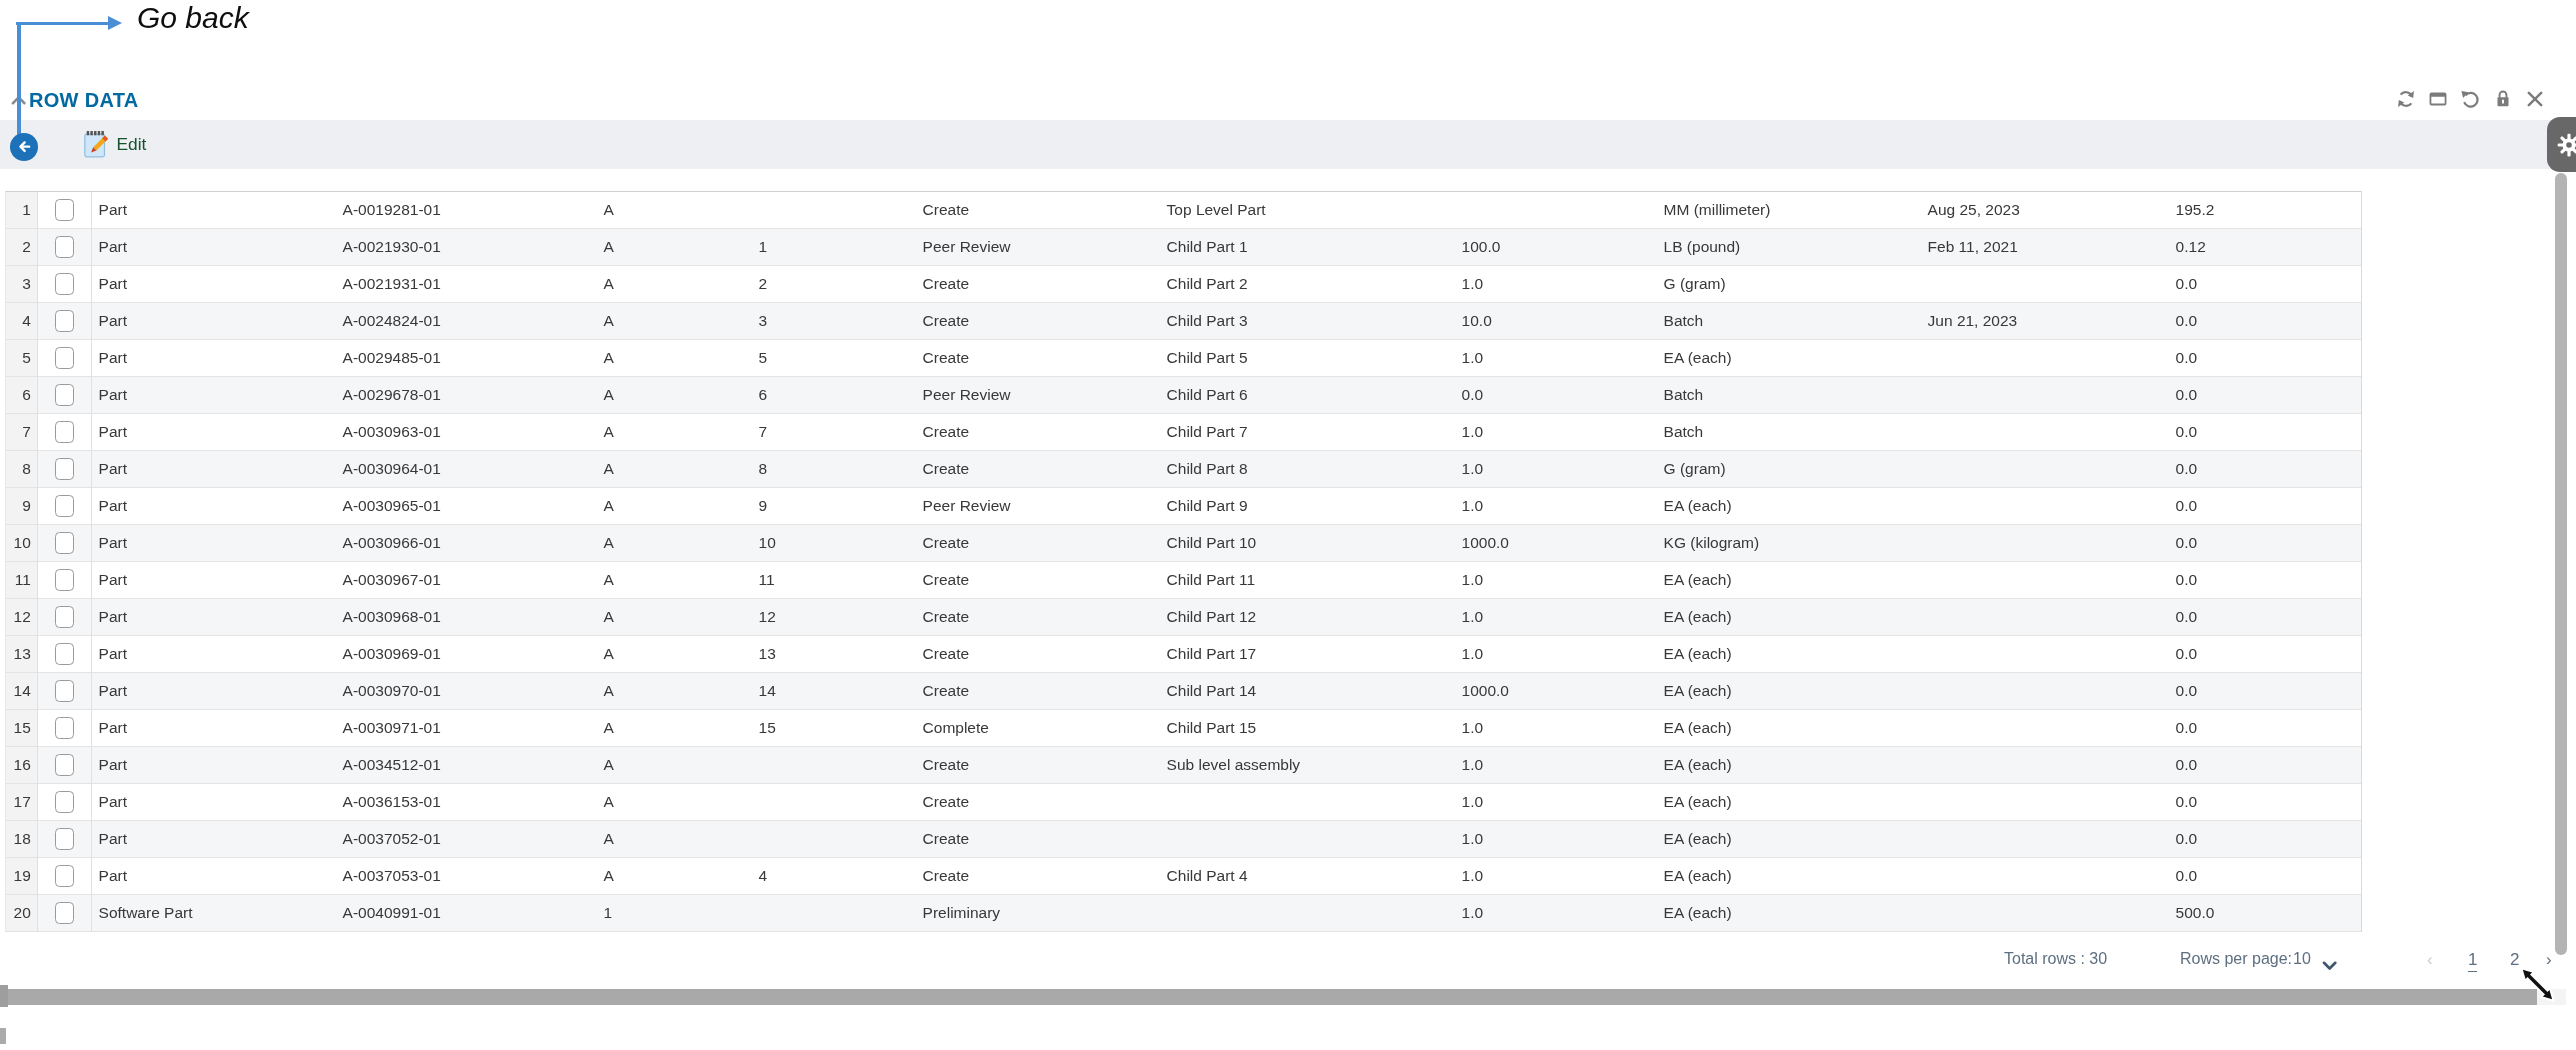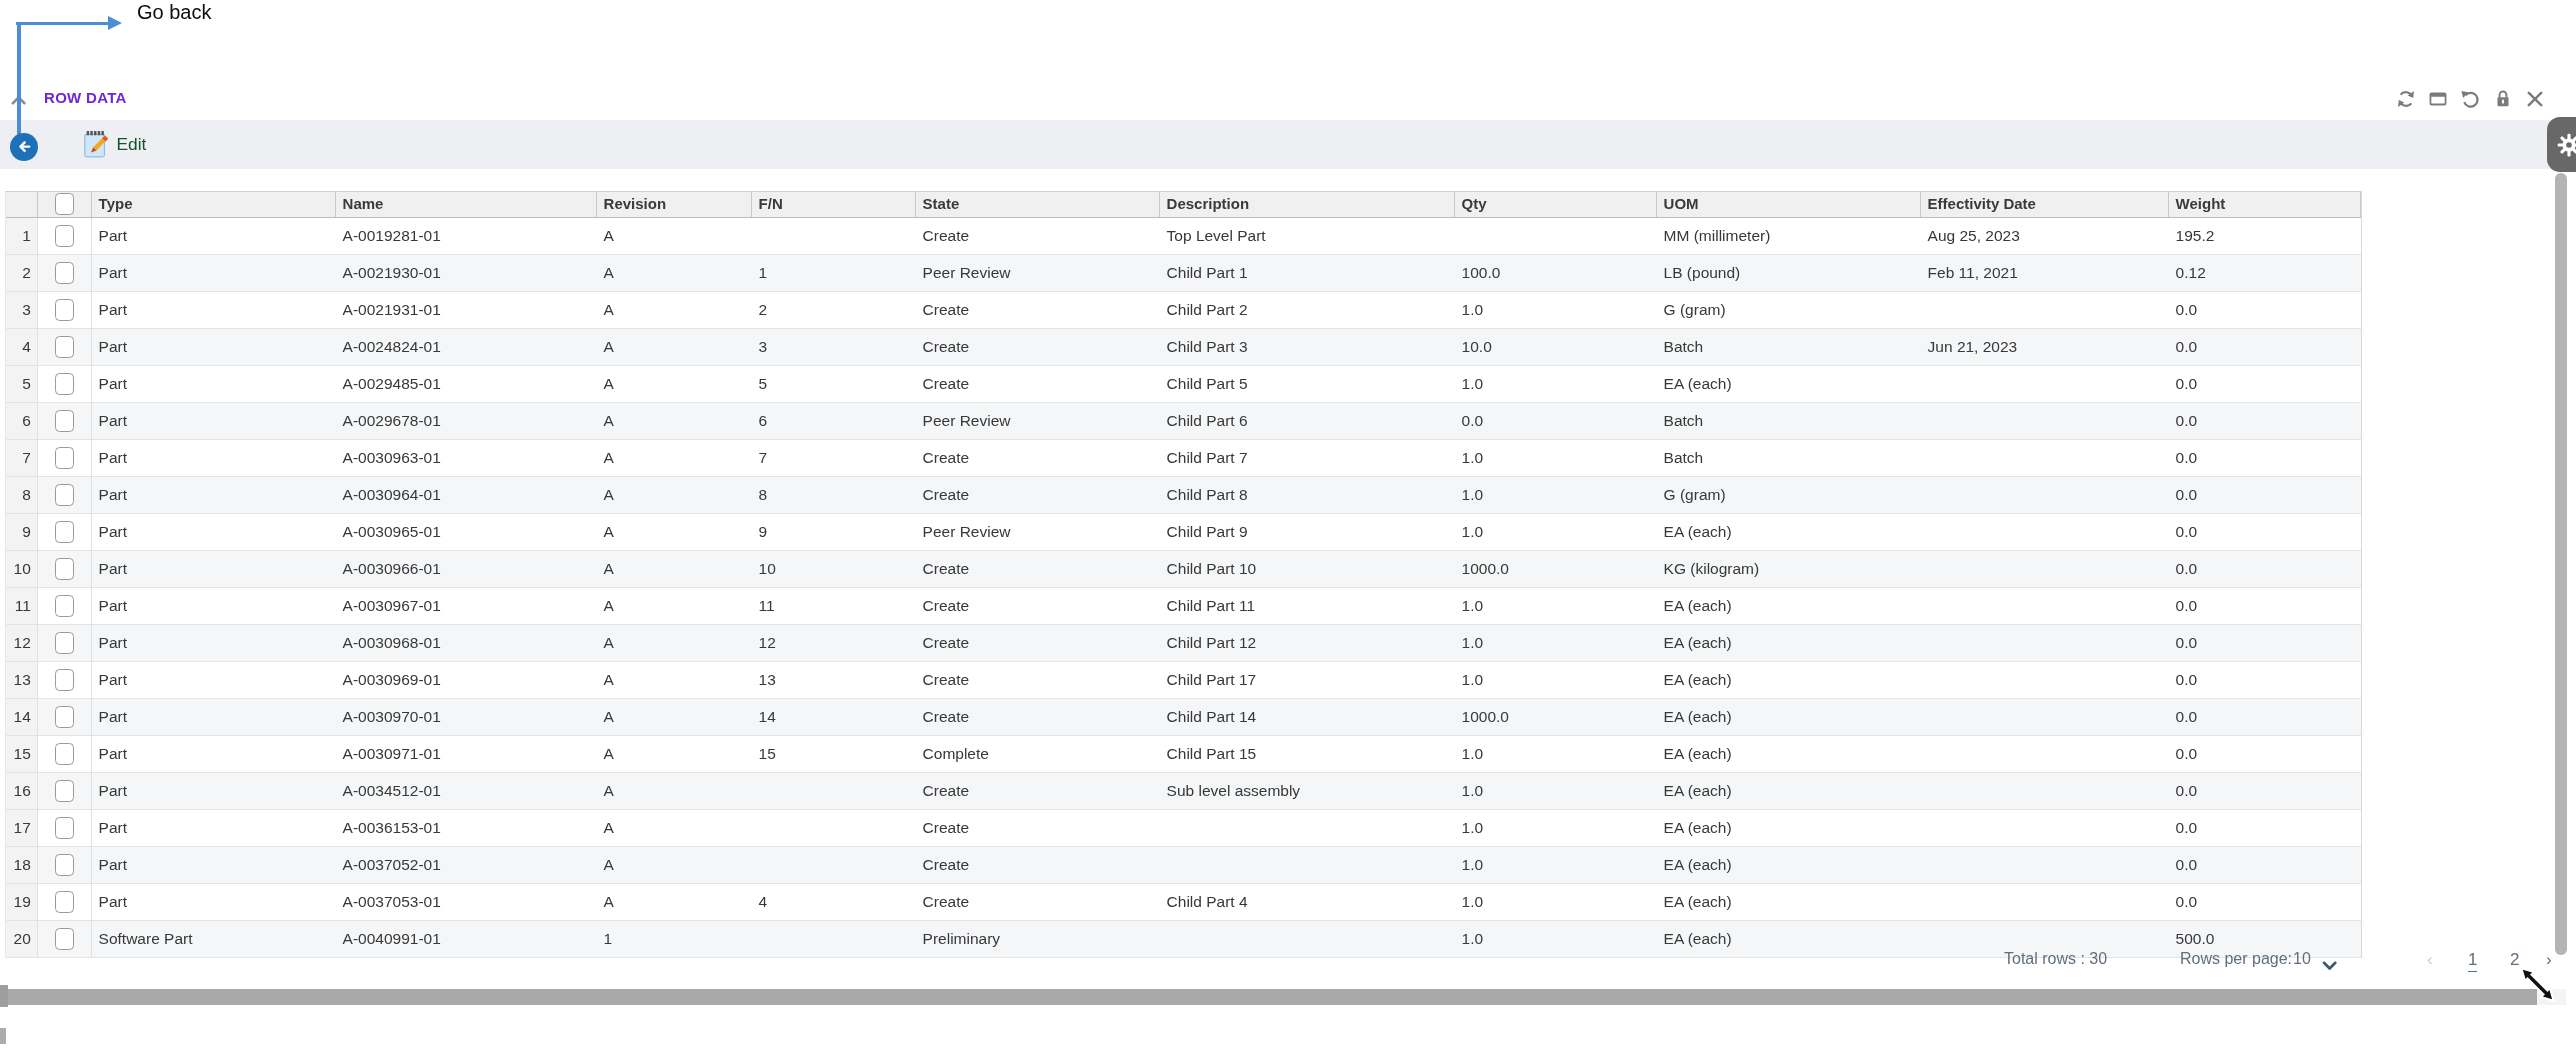--- a/index.html
+++ b/index.html
@@ -1,28 +1,28 @@
 <!DOCTYPE html>
 <html style="font-size:10.3px"><head>
 <meta charset="utf-8">
 <style>
   html,body{margin:0;padding:0;}
   body{width:2576px;height:1050px;background:#ffffff;font-family:"Liberation Sans",sans-serif;overflow:hidden;position:relative;}
   .abs{position:absolute;}
 
   
-  .anno-text{left:137px;top:1.3px;font-size:20px;font-weight:500;color:#0e0e0e;}
+  .anno-text{left:137px;top:1.3px;font-size:30px;font-weight:500;color:#0e0e0e;font-style:italic;}
   .anno-hline{left:16px;top:22px;width:93px;height:3.2px;background:#4a8fd6;}
   .anno-head{left:108px;top:16px;width:0;height:0;border-left:14px solid #4a8fd6;border-top:7px solid transparent;border-bottom:7px solid transparent;}
   .anno-vline{left:17.4px;top:22px;width:3.2px;height:113px;background:#4a8fd6;z-index:30;}
 
   
   .panel-header{left:0;top:83px;width:2576px;height:36px;background:#fff;}
   .collapse-ic{left:9px;top:7.7px;width:19.3px;height:19.3px;cursor:pointer;}
-  .panel-title{left:44px;top:6.4px;font-size:15px;font-weight:700;color:#6d28d9;letter-spacing:0.3px;}
+  .panel-title{left:29px;top:6.4px;font-size:20px;font-weight:700;color:#0369a1;letter-spacing:0.3px;}
   .win-icons{right:30px;top:5.2px;display:flex;gap:10.3px;}
   .win-icons .ic{width:22px;height:22px;cursor:pointer;}
 
   
   .toolbar{left:0;top:120px;width:2576px;height:49px;background:#edeff2;}
   .back-btn{left:10.3px;top:133px;width:28px;height:28px;border-radius:50%;background:#1d71b8;display:flex;align-items:center;justify-content:center;cursor:pointer;z-index:31;}
   .edit-btn{left:83px;top:120px;height:49px;display:flex;align-items:center;gap:6.4px;cursor:pointer;}
   .edit-label{font-size:17.4px;color:#14532d;}
   .gear-tab{left:2547px;top:117px;width:58px;height:55px;border-radius:13px;background:#686868;display:flex;align-items:center;padding-left:7.7px;box-sizing:border-box;cursor:pointer;z-index:5;}
 
@@ -131,36 +131,20 @@
       <rect x="14.2" y="22" width="3.6" height="7" rx="1.4" transform="rotate(45 16 16)"></rect>
       <rect x="3" y="14.2" width="7" height="3.6" rx="1.4" transform="rotate(45 16 16)"></rect>
       <rect x="22" y="14.2" width="7" height="3.6" rx="1.4" transform="rotate(45 16 16)"></rect>
       <circle cx="16" cy="16" r="7.5"></circle>
       <circle cx="16" cy="16" r="3.2" fill="#686868"></circle>
     </g>
   </svg>
 </div>
 
 <div class="abs grid">
-  <div class="hdr" id="grid-header">
-    <div class="cell c-num"></div>
-    <div class="cell c-cb">
-      <div class="checkbox"></div>
-    </div>
-  <div class="cell c-type">Type</div>
-      <div class="cell c-name">Name</div>
-      <div class="cell c-rev">Revision</div>
-      <div class="cell c-fn">F/N</div>
-      <div class="cell c-state">State</div>
-      <div class="cell c-desc">Description</div>
-      <div class="cell c-qty">Qty</div>
-      <div class="cell c-uom">UOM</div>
-      <div class="cell c-eff">Effectivity Date</div>
-      <div class="cell c-wt">Weight</div>
-    </div>
   <div id="grid-body">
       <div class="row">
         <div class="cell c-num">1</div>
         <div class="cell c-cb">
           <div class="checkbox"></div>
         </div>
         <div class="cell c-type">Part</div>
         <div class="cell c-name">A-0019281-01</div>
         <div class="cell c-rev">A</div>
         <div class="cell c-fn"></div>

